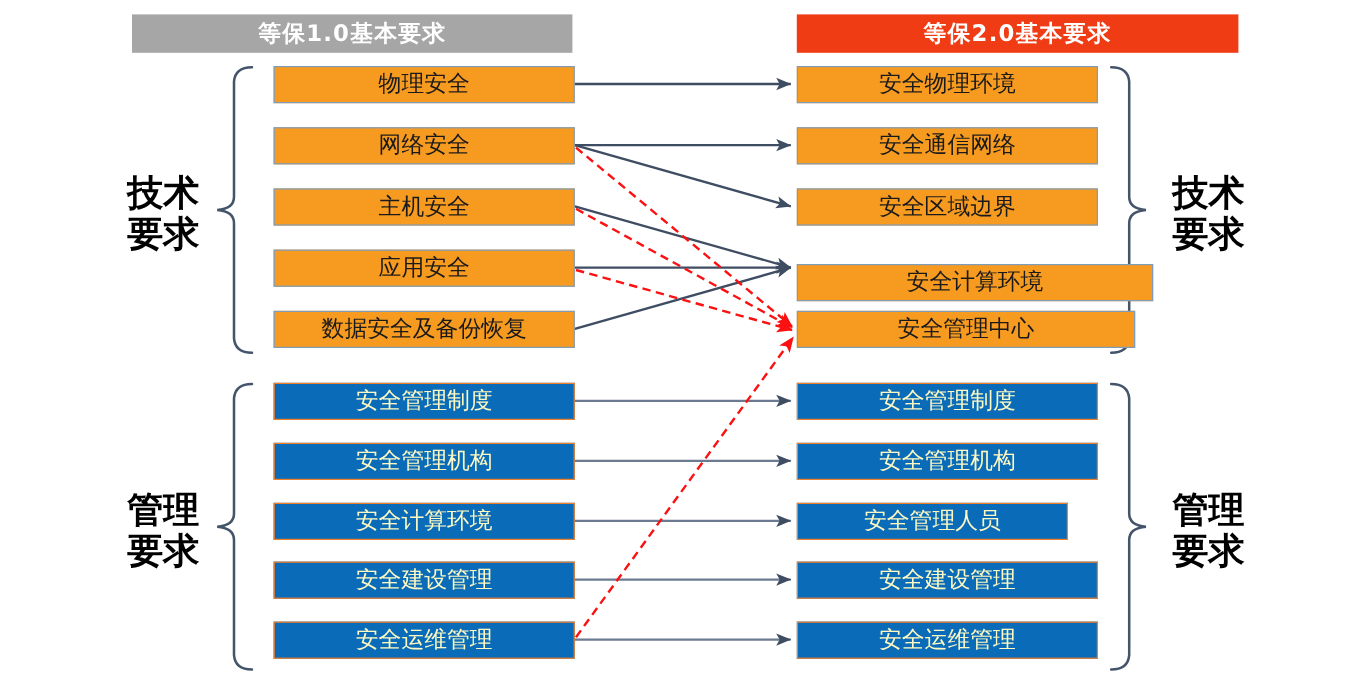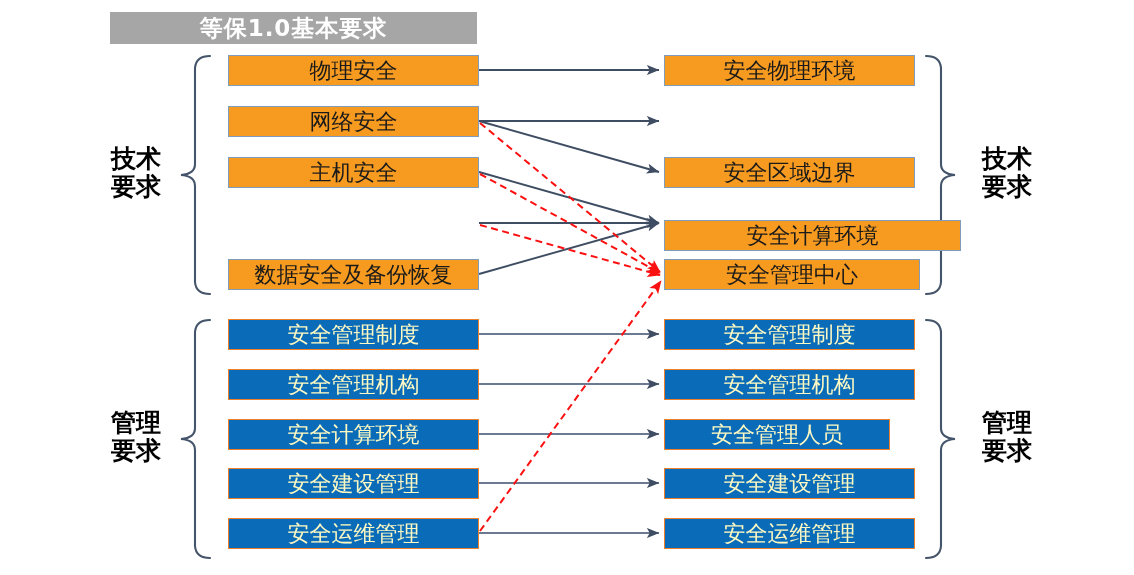--- a/index.html
+++ b/index.html
@@ -17,21 +17,21 @@
     background: #ffffff;
     overflow: hidden;
   }
   .header-bar {
     position: absolute;
     display: flex;
     align-items: center;
     justify-content: center;
     color: #ffffff;
     font-weight: bold;
-    font-size: 23px;
+    font-size: 19px;
     letter-spacing: 1px;
     line-height: 1;
   }
   #header-left {
     left: 110px;
     top: 12px;
     width: 367px;
     height: 32px;
     background: #a6a6a6;
   }
@@ -40,37 +40,37 @@
     top: 12px;
     width: 368px;
     height: 32px;
     background: #f03c14;
   }
   .node {
     position: absolute;
     display: flex;
     align-items: center;
     justify-content: center;
-    font-size: 22px;
+    font-size: 19px;
     line-height: 1;
     box-sizing: border-box;
   }
   .node.tech {
     background: #f79b20;
     border: 1.5px solid #7f9dbb;
     color: #1a1a1a;
   }
   .node.mgmt {
     background: #0a6cb8;
     border: 1.5px solid #f07f2a;
     color: #fef9c3;
   }
   .side-label {
     position: absolute;
-    font-size: 25px;
+    font-size: 30px;
     font-weight: bold;
     color: #000000;
     line-height: 1.12;
     text-align: center;
     white-space: pre-line;
   }
   #svg-layer {
     position: absolute;
     left: 0;
     top: 0;
@@ -78,20 +78,21 @@
     height: 575px;
     pointer-events: none;
   }
 </style>
 </head>
 <body>
 
 <div id="stage">
 
   <div class="header-bar" id="header-left">等保1.0基本要求</div>
+  <div class="header-bar" id="header-right">等保2.0基本要求</div>
 
   <svg id="svg-layer" viewBox="0 0 1134 575" xmlns="http://www.w3.org/2000/svg">
     <defs>
       <marker id="arrow-solid" markerWidth="7" markerHeight="7" refX="6.4" refY="3.1" orient="auto" markerUnits="strokeWidth">
         <path d="M0,0.4 L6.6,3.1 L0,5.8 L1.5,3.1 Z" fill="#3f4d63"></path>
       </marker>
       <marker id="arrow-dashed" markerWidth="7" markerHeight="7" refX="6.2" refY="3.1" orient="auto" markerUnits="strokeWidth">
         <path d="M0,0.4 L6.6,3.1 L0,5.8 L1.5,3.1 Z" fill="#fb1111"></path>
       </marker>
     </defs>
@@ -137,32 +138,34 @@
   <div class="side-label" style="left:100px; top:409px; width:72px;">管理
 要求</div>
   <div class="side-label" style="left:971px; top:145px; width:72px;">技术
 要求</div>
   <div class="side-label" style="left:971px; top:409px; width:72px;">管理
 要求</div>
 
   <div class="node tech" style="left:228px; top:55px;  width:251px; height:31px;">物理安全</div>
   <div class="node tech" style="left:228px; top:106px; width:251px; height:31px;text-align:center;">网络安全</div>
   <div class="node tech" style="left:228px; top:157px; width:251px; height:31px;">主机安全</div>
+  <div class="node tech" style="left:228px; top:208px; width:251px; height:31px;">应用安全</div>
   <div class="node tech" style="left:228px; top:259px; width:251px; height:31px;">数据安全及备份恢复</div>
 
   <div class="node mgmt" style="left:228px; top:319px; width:251px; height:31px;">安全管理制度</div>
   <div class="node mgmt" style="left:228px; top:369px; width:251px; height:31px;">安全管理机构</div>
   <div class="node mgmt" style="left:228px; top:419px; width:251px; height:31px;">安全计算环境</div>
   <div class="node mgmt" style="left:228px; top:468px; width:251px; height:31px;">安全建设管理</div>
   <div class="node mgmt" style="left:228px; top:518px; width:251px; height:31px;">安全运维管理</div>
 
   <div class="node tech" style="left:664px; top:55px;  width:251px; height:31px;">安全物理环境</div>
+  <div class="node tech" style="left:664px; top:106px; width:251px; height:31px;">安全通信网络</div>
   <div class="node tech" style="left:664px; top:157px; width:251px; height:31px;">安全区域边界</div>
   <div class="node tech" style="left:664px; top:208px; width:297px; height:31px;margin-top:12px;">安全计算环境</div>
-  <div class="node tech" style="left:664px; top:259px; width:256px; height:31px;">安全管理中心</div>
+  <div class="node tech" style="left:664px; top:259px; width:282px; height:31px;">安全管理中心</div>
 
   <div class="node mgmt" style="left:664px; top:319px; width:251px; height:31px;">安全管理制度</div>
   <div class="node mgmt" style="left:664px; top:369px; width:251px; height:31px;">安全管理机构</div>
   <div class="node mgmt" style="left:664px; top:419px; width:226px; height:31px;">安全管理人员</div>
   <div class="node mgmt" style="left:664px; top:468px; width:251px; height:31px;">安全建设管理</div>
   <div class="node mgmt" style="left:664px; top:518px; width:251px; height:31px;">安全运维管理</div>
 
 </div>
 
 </body></html>

